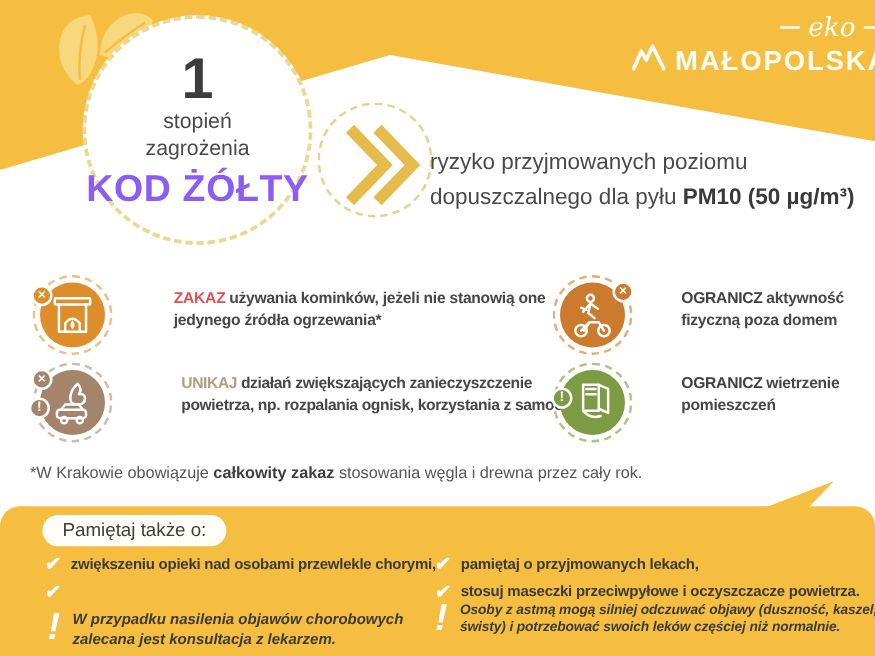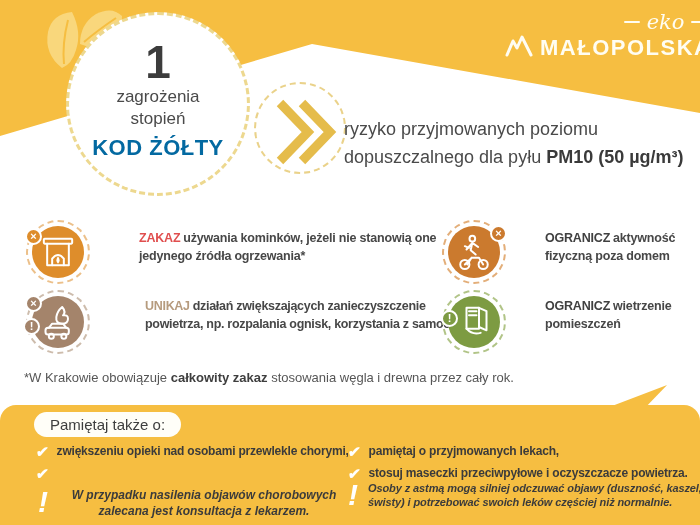--- a/index.html
+++ b/index.html
@@ -9,21 +9,21 @@
   
   .top-band { position:absolute; left:0; top:0; width:700px; height:200px; background:#F6BE41;
     clip-path:polygon(0px 0px, 700px 0px, 700px 113px, 312px 44px, 0px 136px); }
   .leaves { position:absolute; left:34px; top:4px; }
 
   
   .level-circle { position:absolute; left:66px; top:12px; width:184px; height:184px; border-radius:50%;
     background:#fff; border:3px dashed #EDD88F; text-align:center; padding-top:24px; z-index:3; }
   .level-number { font-size:46px; font-weight:bold; color:#3C3C3C; line-height:1; }
   .level-label { font-size:17px; color:#4A4A4A; line-height:1.2; margin-top:2px; }
-  .code-label { font-size:22px; font-weight:bold; color:#0369a1; margin-top:5px; letter-spacing:0.5px; }
+  .code-label { font-size:30px; font-weight:bold; color:#8b5cf6; margin-top:5px; letter-spacing:0.5px; }
 
   .dashed-circle-sm { position:absolute; left:254px; top:82px; width:92px; height:92px; border-radius:50%;
     border:2px dashed #EAD28A; z-index:1; }
   .chevrons { position:absolute; left:272px; top:97px; z-index:2; }
 
   
   .risk-text { position:absolute; left:344px; top:116px; z-index:2; color:#4A4A4A; font-size:18px; line-height:1.55; }
   .risk-text .ln { white-space:nowrap; }
   .risk-bold { font-weight:bold; color:#3A3A3A; }
 
@@ -73,21 +73,21 @@
 
   .chk { position:absolute; display:flex; gap:8px; align-items:flex-start; }
   .chk-glyph { color:#fff; font-size:15px; font-weight:bold; line-height:1; transform:skewX(-6deg); }
   .chk-text { font-size:12px; font-weight:bold; color:#3B3B3B; letter-spacing:-0.2px; white-space:nowrap; }
   .lchk1 { left:36px;  top:444px; } .lchk2 { left:36px;  top:466px; }
   .rchk1 { left:348px; top:444px; } .rchk2 { left:348px; top:466px; }
 
   .warn { position:absolute; display:flex; gap:10px; align-items:flex-start; }
   .warn-glyph { color:#fff; font-size:30px; font-weight:bold; font-style:italic; line-height:0.95; }
   .warn-text { font-weight:bold; font-style:italic; color:#3B3B3B; }
-  .lwarn { left:38px;  top:488px; } .lwarn .warn-text { width:292px; font-size:12px; line-height:1.3;text-align:center; }
+  .lwarn { left:38px;  top:488px; } .lwarn .warn-text { width:292px; font-size:12px; line-height:1.3; }
   .rwarn { left:348px; top:481px; } .rwarn .warn-text { width:340px; font-size:11px; line-height:1.3; letter-spacing:-0.1px; }
 
   svg .st { fill:none; stroke:#fff; stroke-width:2.4; stroke-linecap:round; stroke-linejoin:round; }
 </style>
 </head>
 <body>
 
 <div class="stage">
 
   <div class="top-band"></div>
@@ -100,22 +100,22 @@
       </g>
       <g fill="none" stroke="#F6BE41" stroke-width="2">
         <path d="M30 60 Q28 40 34 16"></path>
         <path d="M50 38 Q64 26 82 14"></path>
       </g>
     </svg>
   </div>
 
   <div class="level-circle">
     <div class="level-number">1</div>
+    <div class="level-label">stopień</div>
     <div class="level-label">zagrożenia</div>
-    <div class="level-label">stopień</div>
     <div class="code-label">KOD ŻÓŁTY</div>
   </div>
 
   <div class="dashed-circle-sm"></div>
   <div class="chevrons">
     <svg width="70" height="70" viewBox="0 0 70 70">
       <g fill="none" stroke="#E5BC4B" stroke-width="9" stroke-linejoin="miter">
         <polyline points="8,6 36,35 8,64"></polyline>
         <polyline points="30,6 58,35 30,64"></polyline>
       </g>

